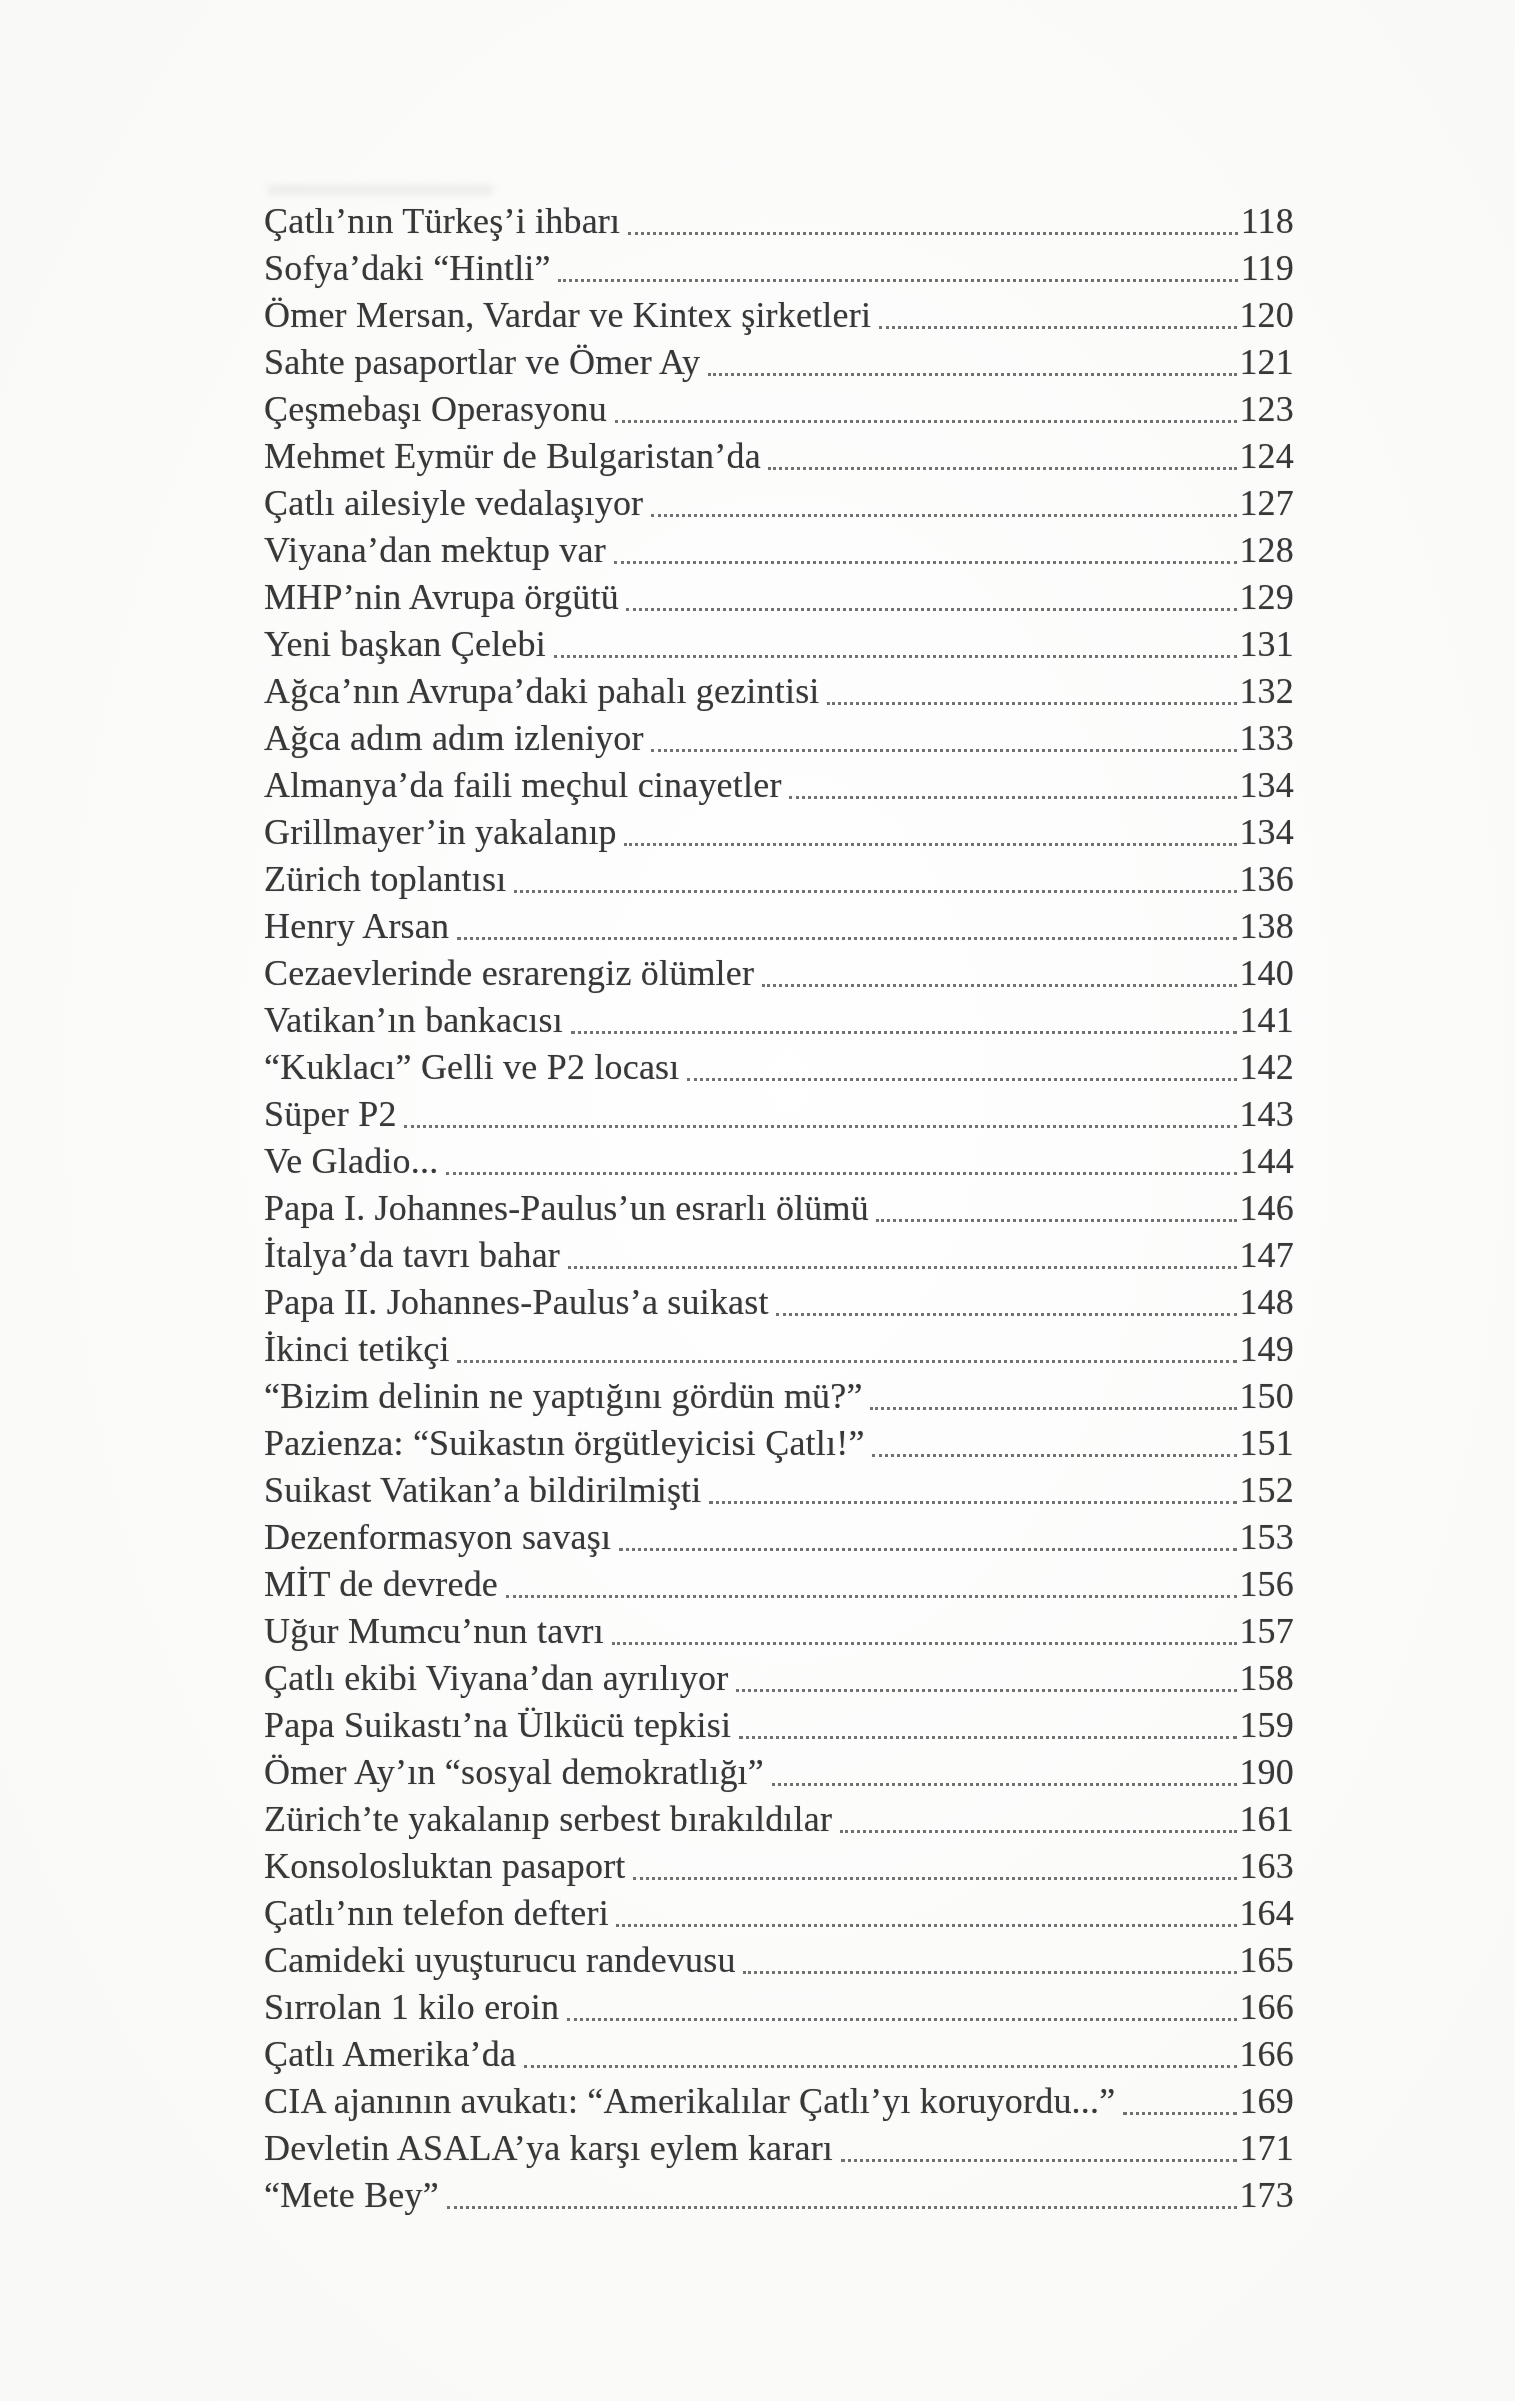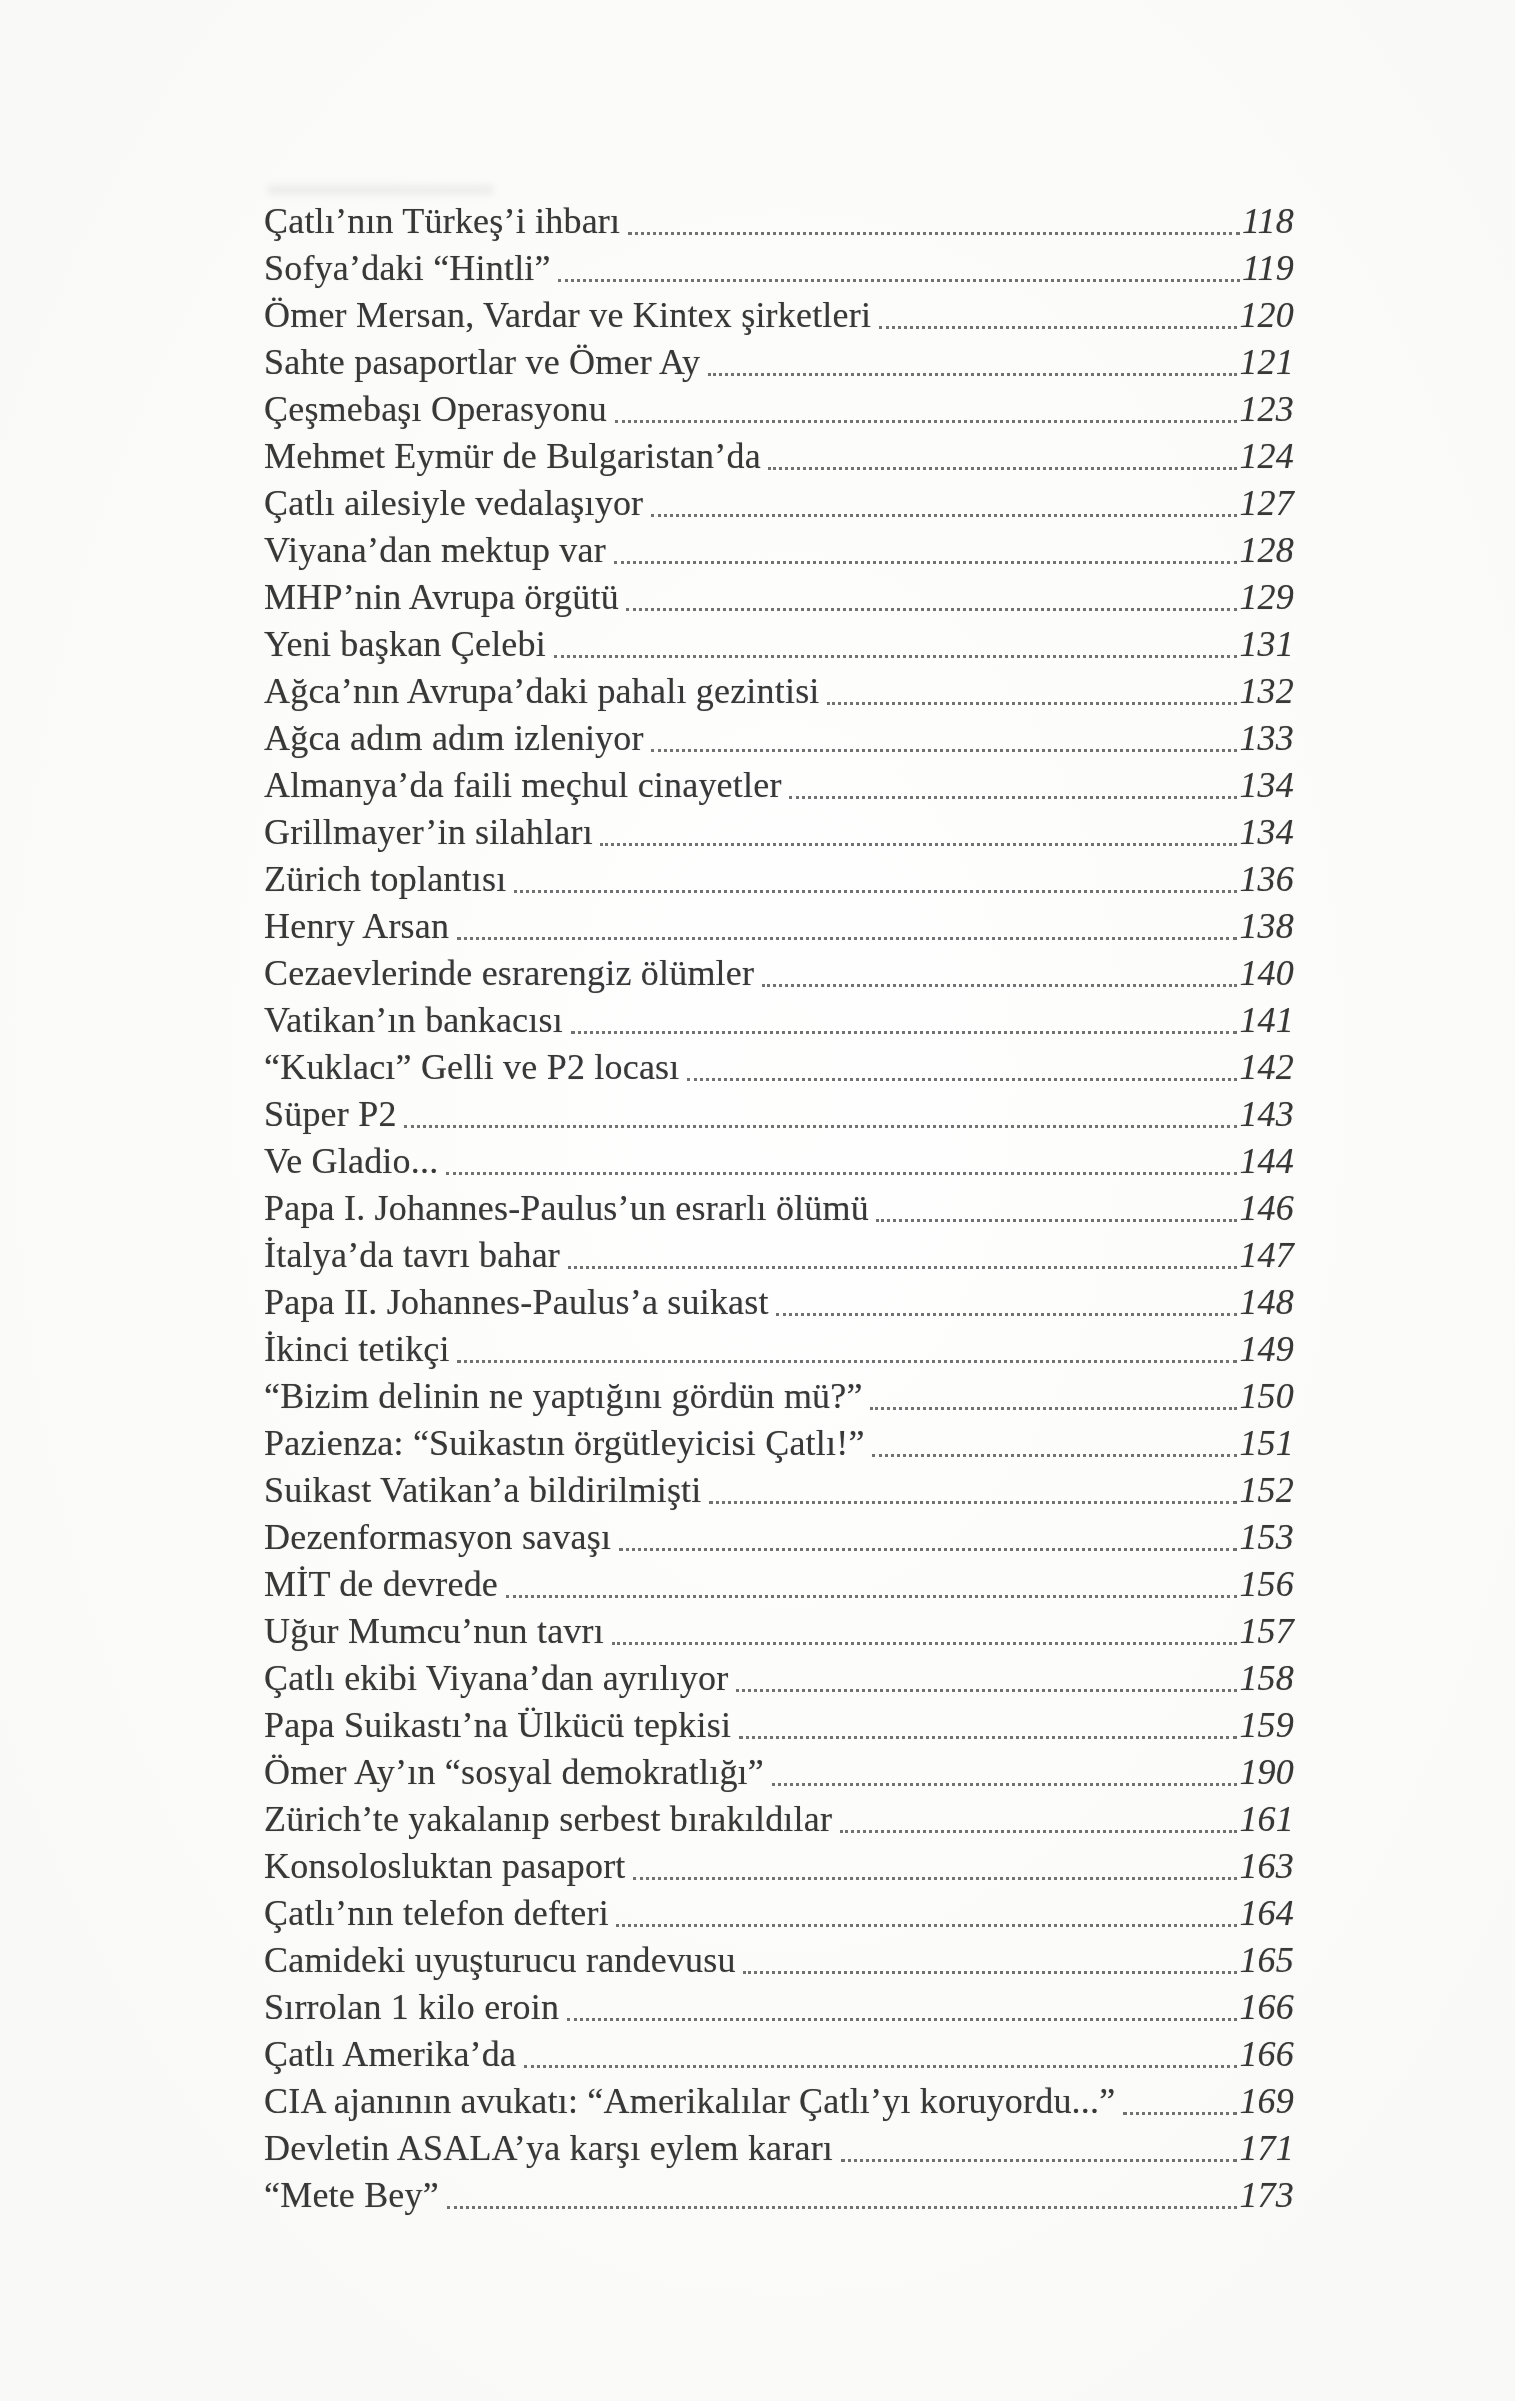--- a/index.html
+++ b/index.html
@@ -58,21 +58,20 @@
     height: 0;
     align-self: flex-end;
     border-bottom: 3.4px dotted #5a5a5a;
     margin: 0 2.3px 9.8px 7.6px;
     opacity: 0.85;
   }
   .toc-page-num {
     white-space: nowrap;
     line-height: 47px;
     text-shadow: 0 0 0.9px rgba(55,55,55,0.45);
-    font-style: italic;
   }
 </style>
 </head>
 <body>
 
 <div class="scan-page">
   <div class="scan-artifact"></div>
   <div class="toc-list" id="toc-list">
   <div class="toc-row">
     <span class="toc-title">Çatlı’nın Türkeş’i ihbarı</span>
@@ -147,21 +146,21 @@
     <span class="toc-page-num">133</span>
   </div>
 
   <div class="toc-row">
     <span class="toc-title">Almanya’da faili meçhul cinayetler</span>
     <span class="toc-leader"></span>
     <span class="toc-page-num">134</span>
   </div>
 
   <div class="toc-row">
-    <span class="toc-title">Grillmayer’in silahları</span>
+    <span class="toc-title">Grillmayer’in yakalanıp</span>
     <span class="toc-leader"></span>
     <span class="toc-page-num">134</span>
   </div>
 
   <div class="toc-row">
     <span class="toc-title">Zürich toplantısı</span>
     <span class="toc-leader"></span>
     <span class="toc-page-num">136</span>
   </div>
 

